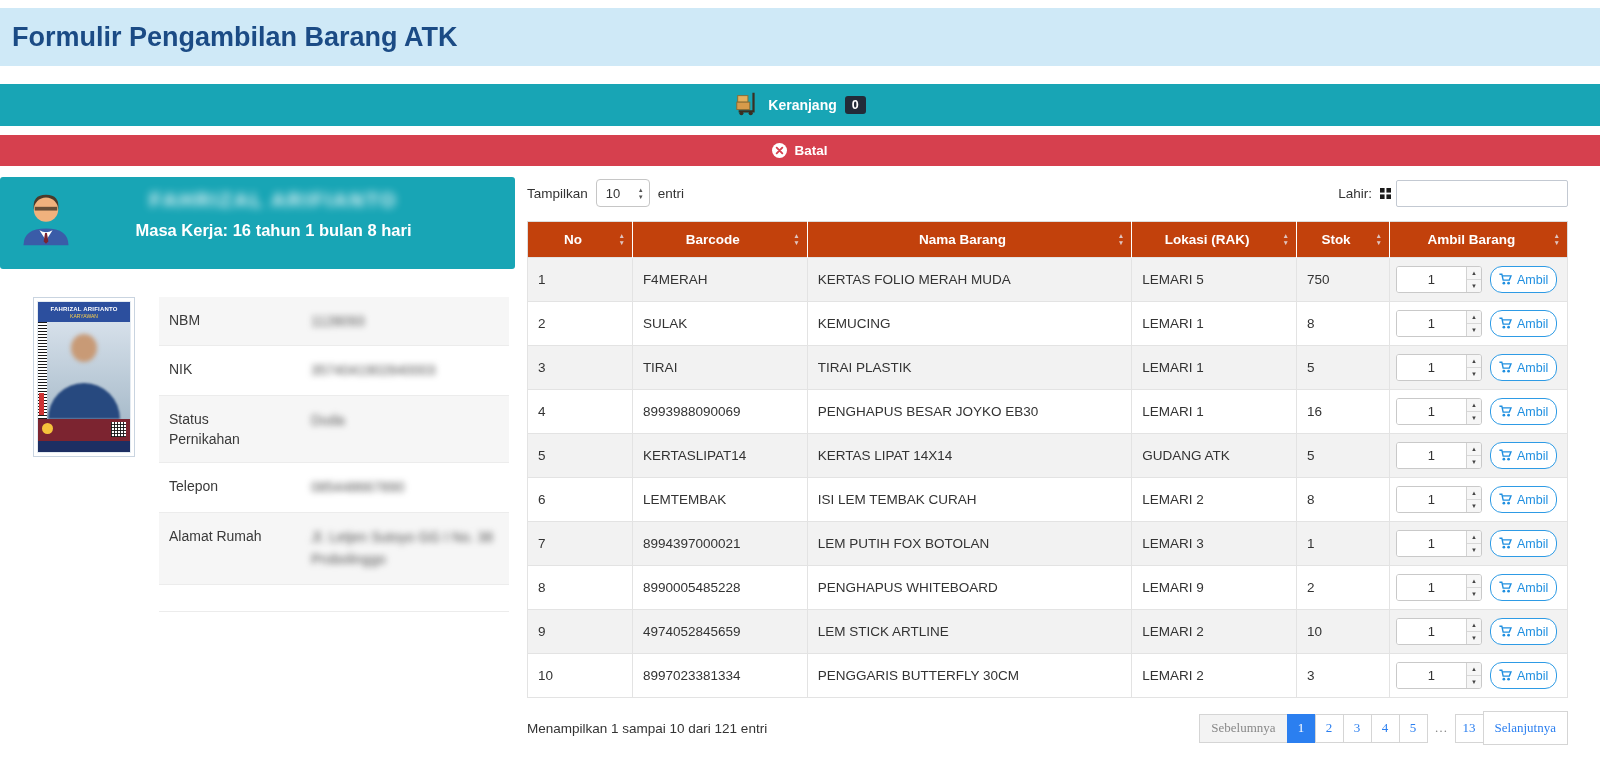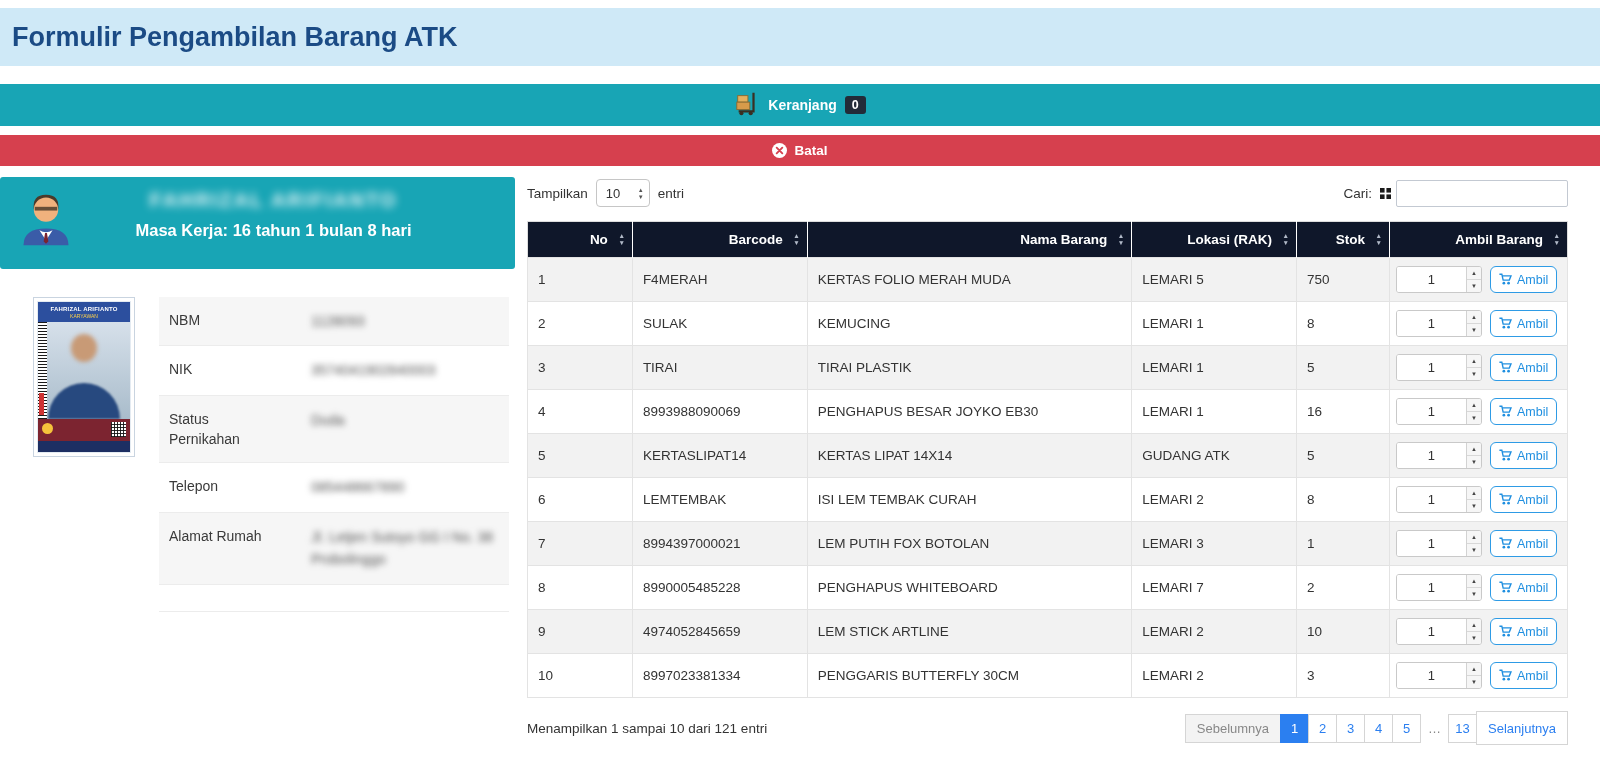--- a/index.html
+++ b/index.html
@@ -87,21 +87,21 @@
     padding: 0 5px 0 9px; cursor: pointer; font-size: 13px; }
   .mini-arrows { display: flex; flex-direction: column; gap: 1px; }
   .mini-arrows i { font-style: normal; font-size: 6px; line-height: 1; color: #555; }
   .search-input { width: 172px; height: 27px; border: 1px solid #c3c9d2; border-radius: 2px;
     padding: 0 6px; font-size: 13px; outline: none; background: #fff; }
   .grid-icon { display: inline-flex; margin-right: -3px; }
 
   
   table { width: 100%; border-collapse: collapse; font-size: 13.5px; color: #333;
     border: 1px solid #ddd; }
-  thead th { background: #0f172a; color: #fff; text-align: right; font-weight: 700;
+  thead th { background: #c2410c; color: #fff; text-align: center; font-weight: 700;
     padding: 10px 24px 10px 10px; position: relative; font-size: 13.5px;
     border-right: 1px solid rgba(255,255,255,.28); }
   thead th:last-child { border-right: none; }
   .sort { position: absolute; right: 7px; top: 50%; transform: translateY(-50%);
     display: flex; flex-direction: column; gap: 1px; opacity: .75; }
   .sort i { font-style: normal; font-size: 6.5px; line-height: 1; color: #eaf2ff; }
   tbody td { padding: 14px 10px; border: 1px solid #e3e3e3; }
   tbody tr:nth-child(odd) { background: #f2f2f2; }
   tbody tr:nth-child(even) { background: #fff; }
   td.ambil-cell { padding: 8px 6px; white-space: nowrap; }
@@ -109,28 +109,28 @@
   .qty-box { width: 86px; height: 27px; border: 1px solid #c9c9c9; border-radius: 3px;
     display: flex; background: #fff; overflow: hidden; }
   .qty-input { flex: 1; width: 100%; border: none; outline: none; text-align: center;
     font-size: 13px; font-family: "Liberation Sans", sans-serif; color: #333; }
   .stepper { width: 15px; border-left: 1px solid #d2d2d2; display: flex;
     flex-direction: column; cursor: pointer; }
   .stepper span { flex: 1; display: flex; align-items: center; justify-content: center;
     font-size: 6px; color: #444; background: #f6f6f6; }
   .stepper span:first-child { border-bottom: 1px solid #d8d8d8; }
   .ambil-btn { height: 27px; border: 1px solid #2e9be5; color: #1f8fe0; background: #fff;
-    border-radius: 6px; padding: 0 8px; font-size: 12.5px; display: inline-flex;
+    border-radius: 12px; padding: 0 8px; font-size: 12.5px; display: inline-flex;
     align-items: center; gap: 5px; cursor: pointer;
     font-family: "Liberation Sans", sans-serif; }
 
   
   .table-footer { display: flex; justify-content: space-between; align-items: center;
     margin-top: 13px; font-size: 13.5px; color: #333; }
-  .pagination { display: flex; align-items: center; }
+  .pagination { display: flex; align-items: center; font-family: Liberation Serif, serif; }
   .page-btn { min-width: 29px; height: 29px; display: inline-flex; align-items: center;
     justify-content: center; border: 1px solid #d5d5d5; margin-left: -1px;
     color: #2b7ff0; font-size: 13px; background: #fff; cursor: pointer;
     text-decoration: none; padding: 0 6px; }
   .page-btn.prev { color: #888; background: #f3f3f3; padding: 0 11px; }
   .page-btn.next { color: #2b7ff0; background: #fff; padding: 16px 11px; }
   .page-btn[data-active="true"] { background: #2b7ff0; border-color: #2b7ff0; color: #fff; }
   .page-btn[data-ellipsis="true"] { border-color: transparent; background: transparent;
     color: #888; cursor: default; }
 </style>
@@ -253,21 +253,21 @@
         <div class="select-box">
           <span>10</span>
           <span class="mini-arrows">
               <i>▲</i>
               <i>▼</i>
             </span>
         </div>
         <span>entri</span>
       </div>
       <div class="controls-right">
-        <span>Cari:</span>
+        <span>Lahir:</span>
         <span class="grid-icon">
           <svg width="11" height="11" viewBox="0 0 12 12">
             <rect x="0" y="0" width="5" height="5" fill="#1a1a1a"></rect>
             <rect x="7" y="0" width="5" height="5" fill="#1a1a1a"></rect>
             <rect x="0" y="7" width="5" height="5" fill="#1a1a1a"></rect>
             <rect x="7" y="7" width="5" height="5" fill="#1a1a1a"></rect>
           </svg>
         </span>
         <input class="search-input" type="text" style="">
       </div>
@@ -530,21 +530,21 @@
                   <span>Ambil</span>
                 </button>
               </div>
             </td>
           </tr>
 
           <tr>
             <td>8</td>
             <td>8990005485228</td>
             <td>PENGHAPUS WHITEBOARD</td>
-            <td>LEMARI 7</td>
+            <td>LEMARI 9</td>
             <td>2</td>
             <td class="ambil-cell">
               <div class="ambil-wrap">
                 <div class="qty-box">
                   <input class="qty-input" value="1" style="">
                   <div class="stepper">
                     <span>▲</span>
                     <span>▼</span>
                   </div>
                 </div>

